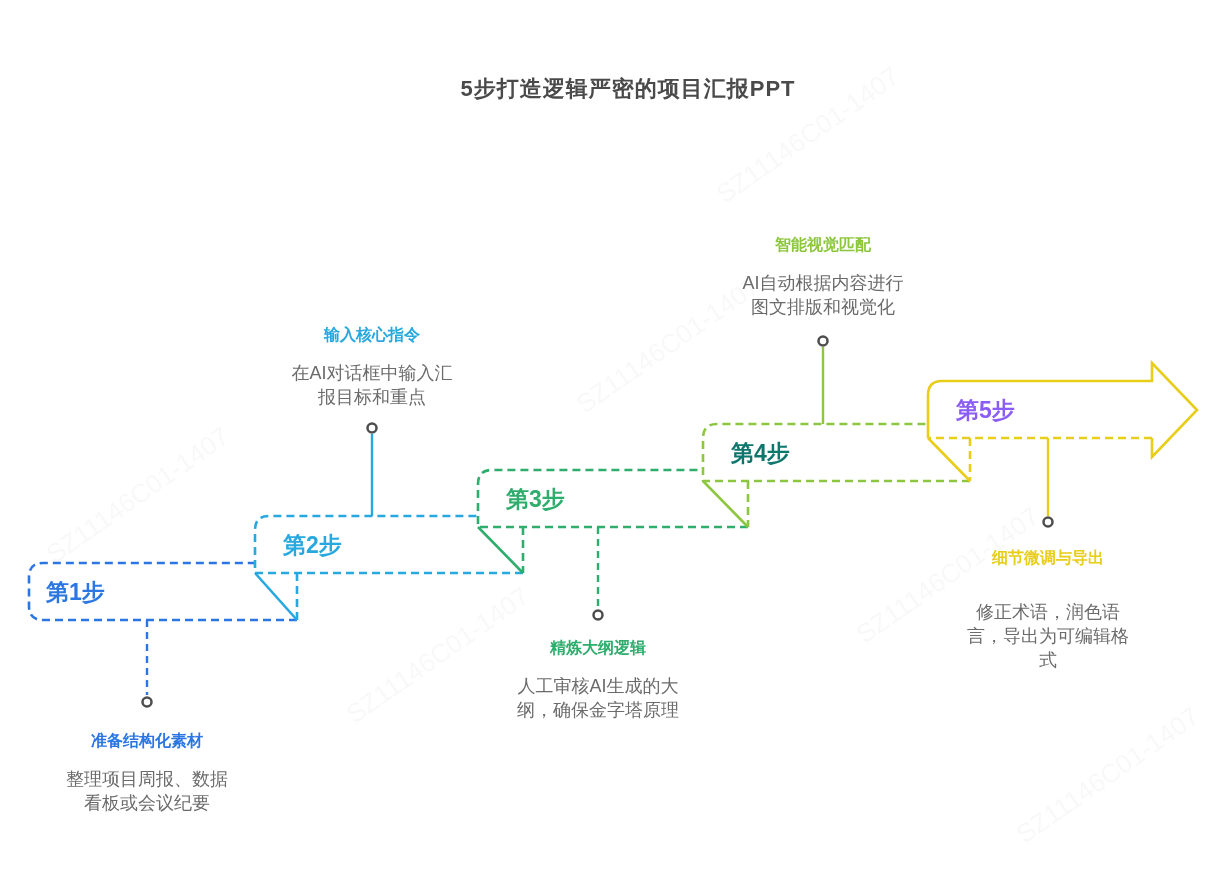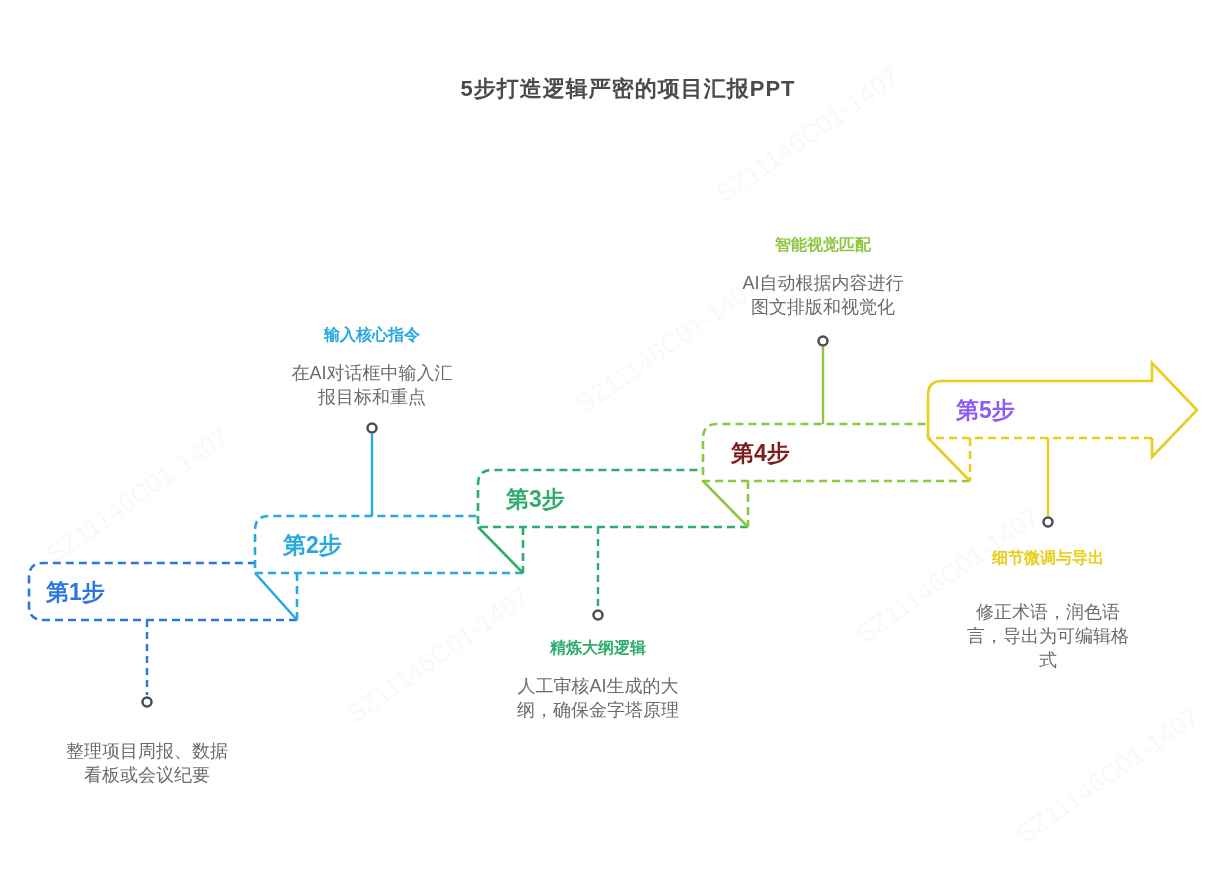--- a/index.html
+++ b/index.html
@@ -77,24 +77,25 @@
 
     <path d="M1048,438 L1048,516" fill="none" stroke-width="2.4" stroke="#E8CD19"></path>
     <circle cx="1048" cy="522" r="4.5" fill="#ffffff" stroke-width="2.5" stroke="#4D4D4D"></circle>
   </svg>
 
   <h1 class="title" style="color: rgb(74, 74, 74);">5步打造逻辑严密的项目汇报PPT</h1>
 
   <div class="step-label lbl-1" style="color: rgb(43, 118, 227);">第1步</div>
   <div class="step-label lbl-2" style="color: rgb(39, 168, 223);">第2步</div>
   <div class="step-label lbl-3" style="color: rgb(46, 173, 108);">第3步</div>
-  <div class="step-label lbl-4" style="color: #7f1d1d;">第4步</div>
+  <div class="step-label lbl-4" style="color: #0f766e;">第4步</div>
   <div class="step-label lbl-5" style="color: #8b5cf6;">第5步</div>
 
   <div class="text-block tb-1">
+    <div class="heading" style="color: rgb(43, 118, 227);">准备结构化素材</div>
     <div class="desc" style="color: rgb(107, 107, 107);">整理项目周报、数据
 看板或会议纪要</div>
   </div>
 
   <div class="text-block tb-2">
     <div class="heading" style="color: rgb(39, 168, 223);">输入核心指令</div>
     <div class="desc" style="color: rgb(107, 107, 107);">在AI对话框中输入汇
 报目标和重点</div>
   </div>
 

